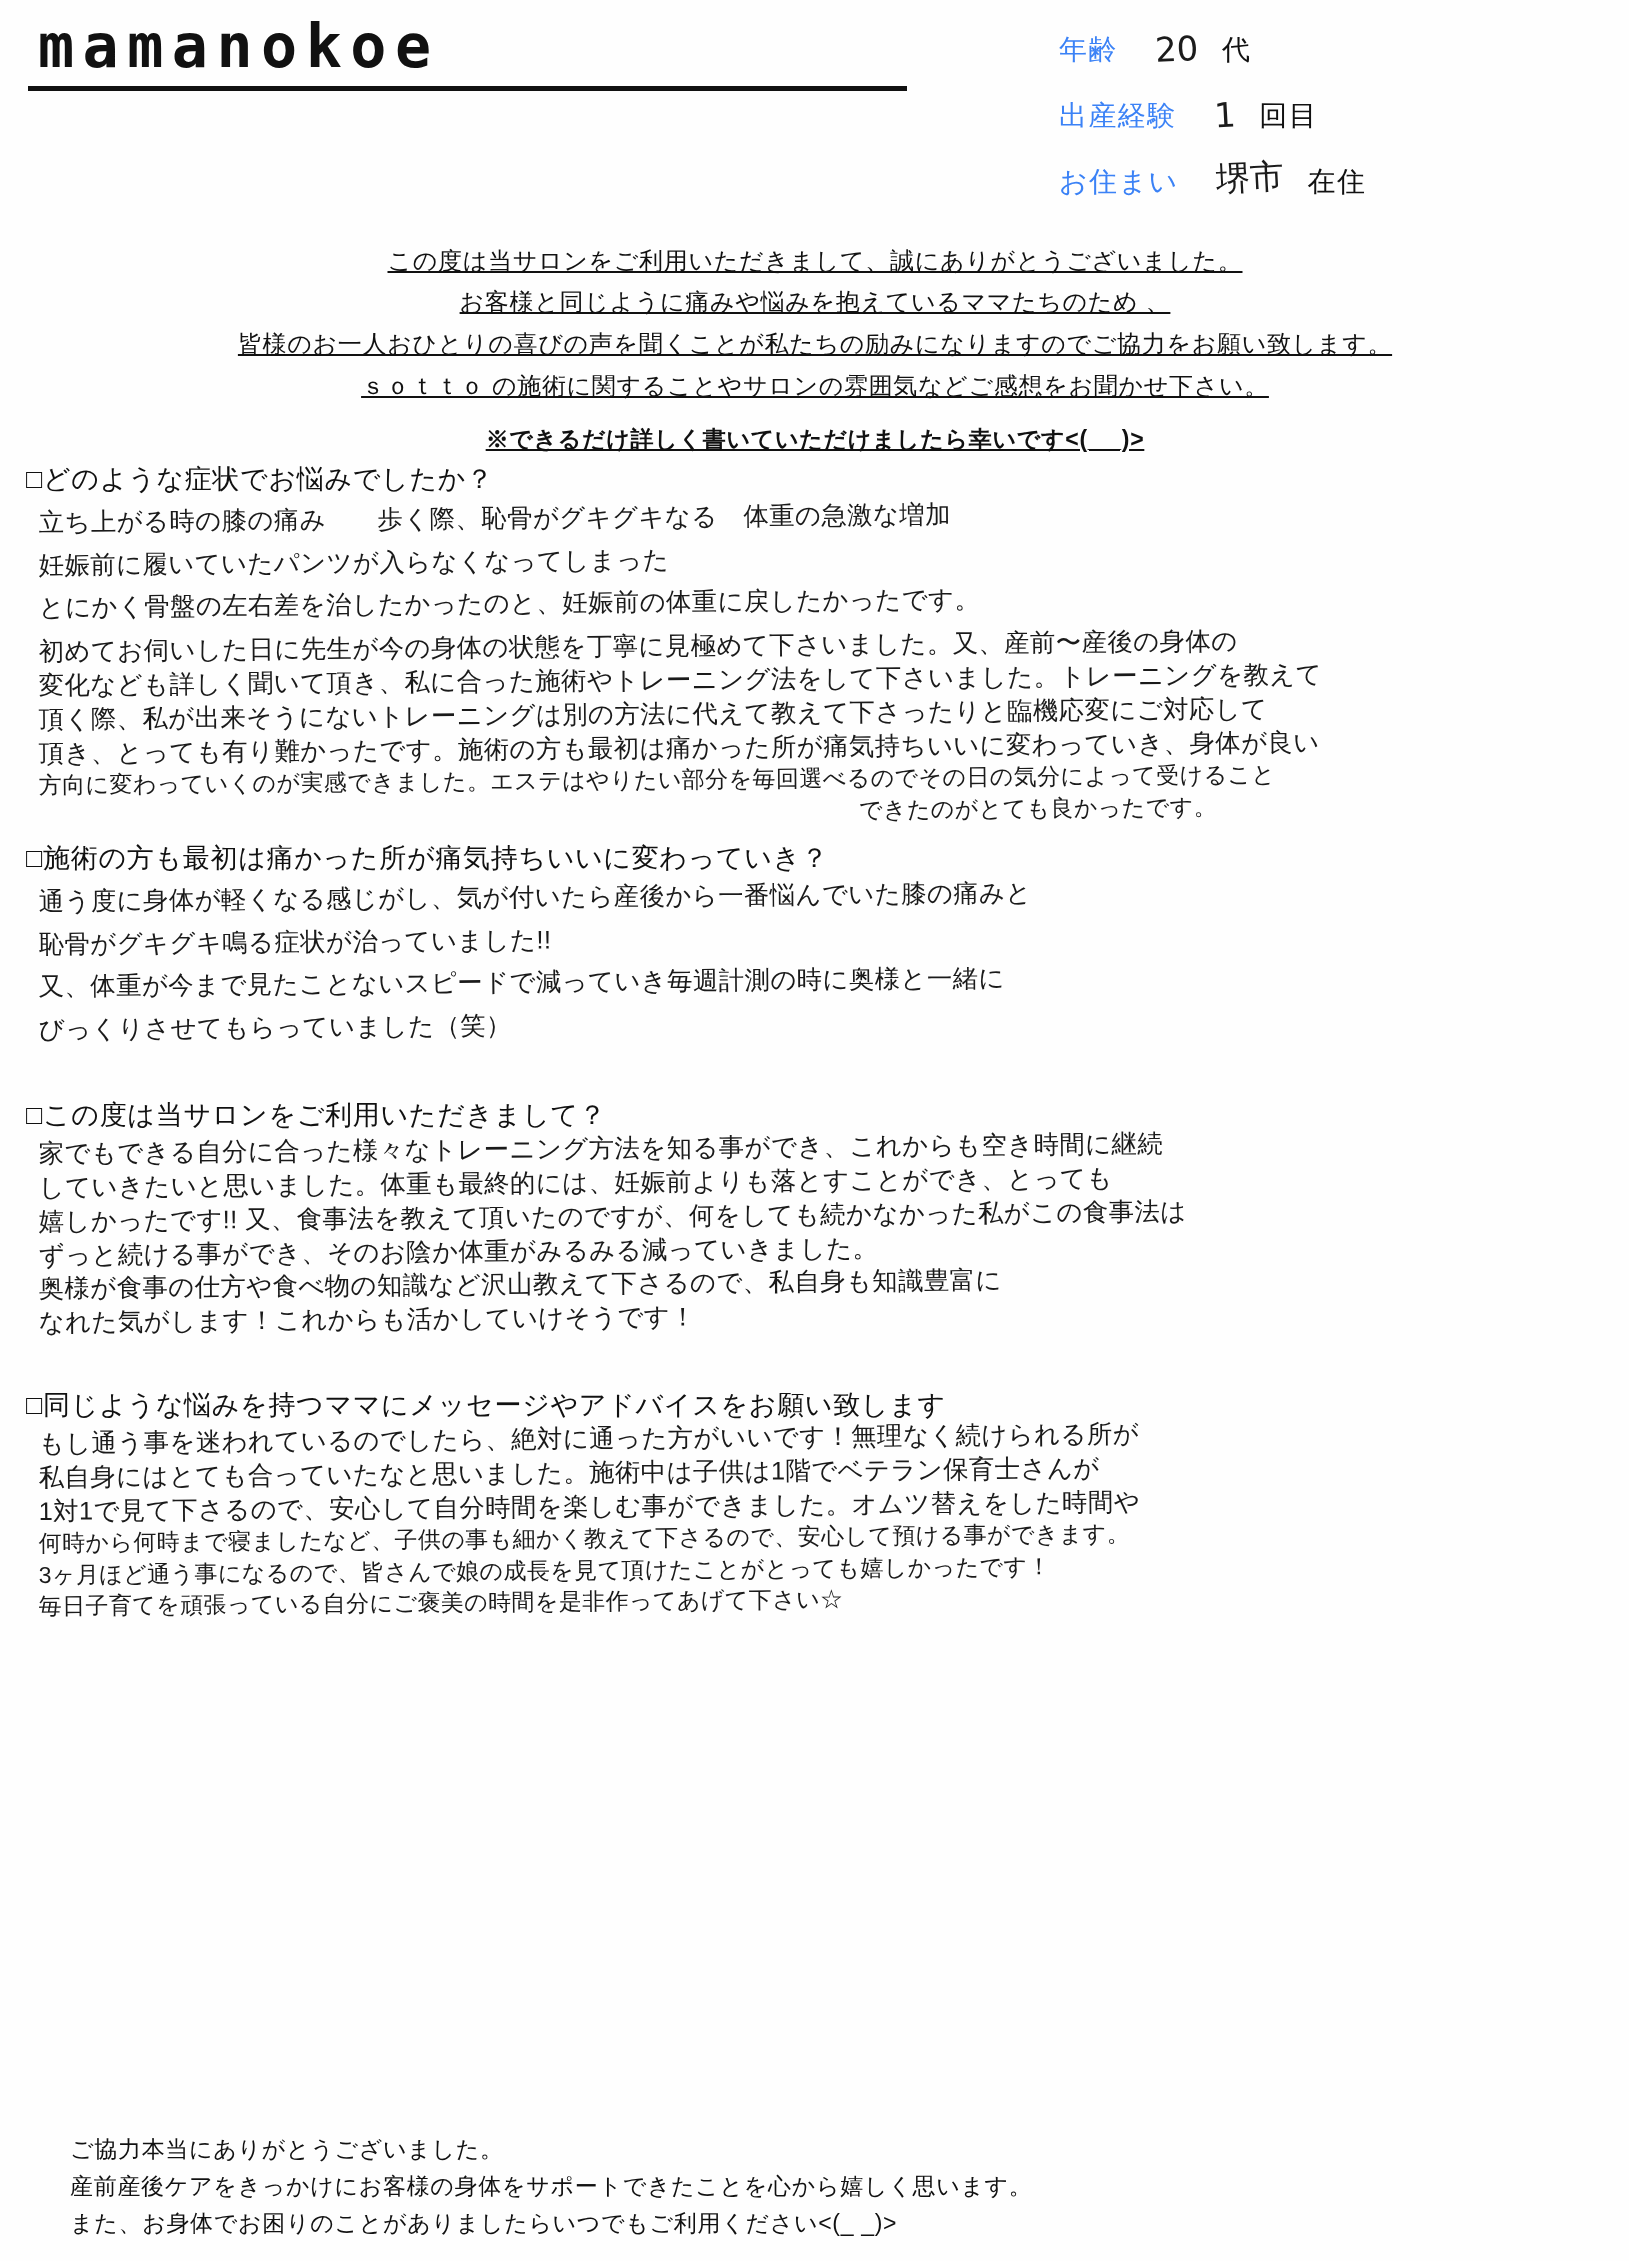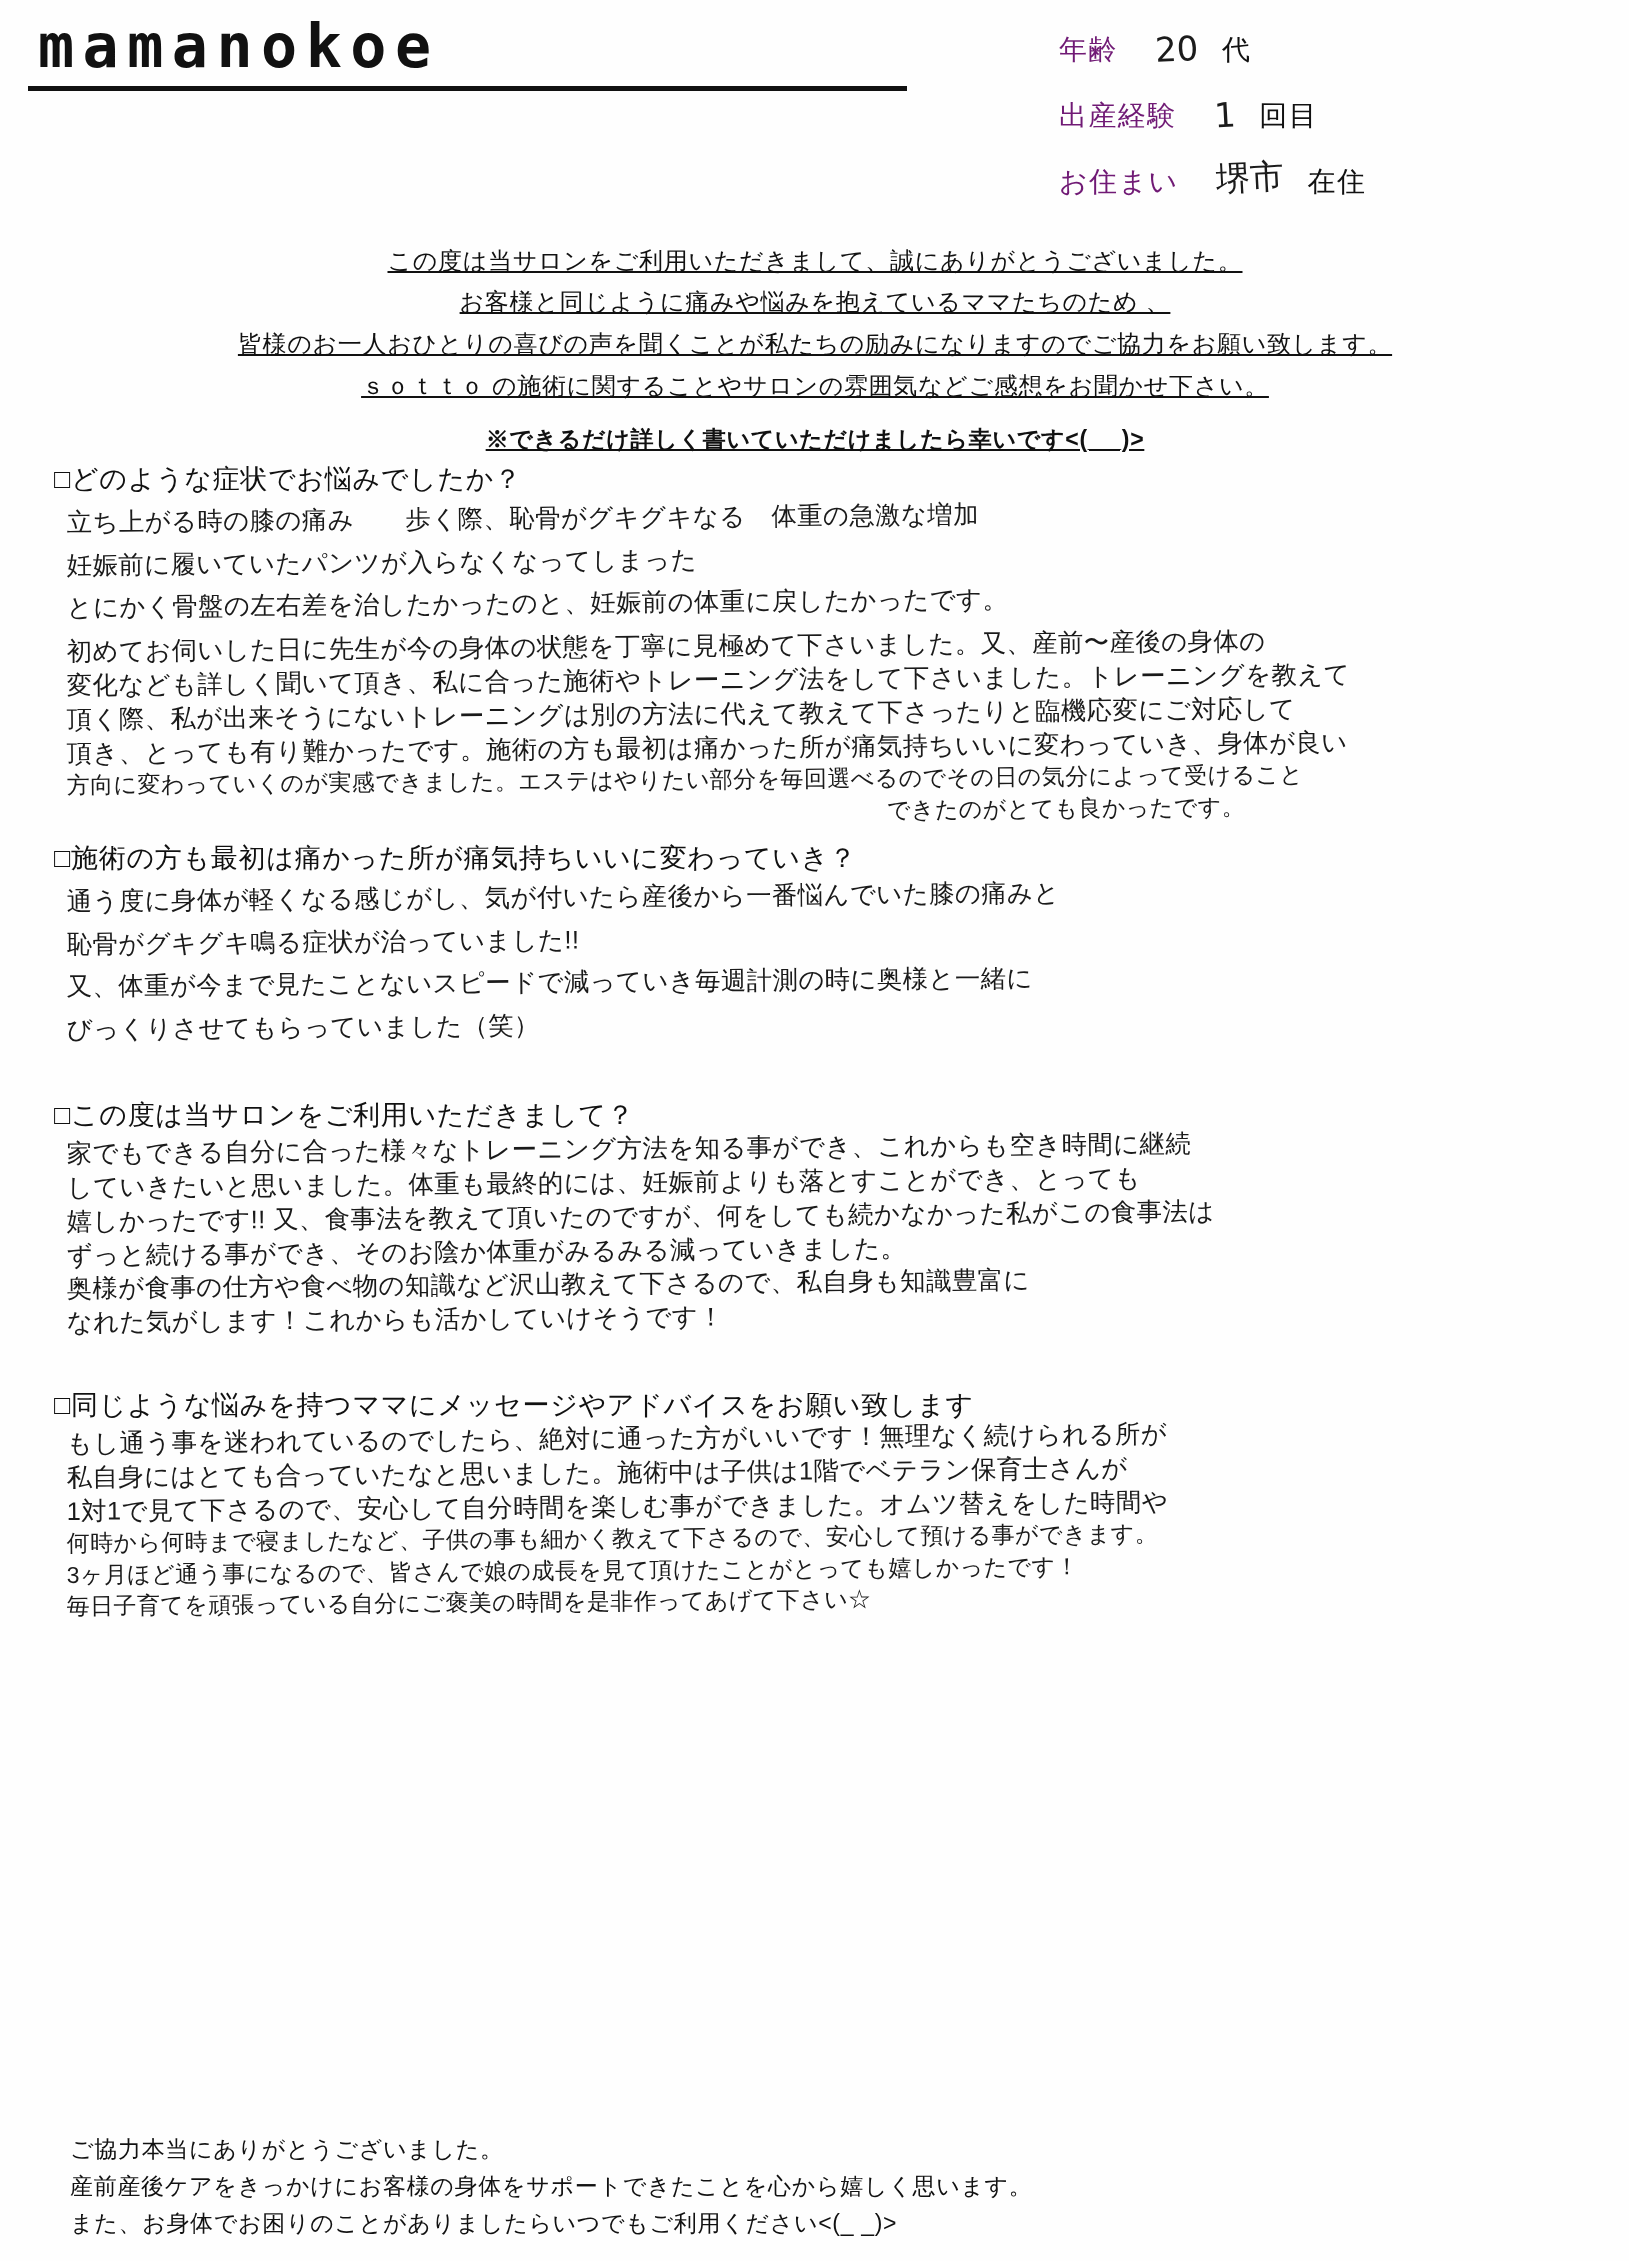--- a/index.html
+++ b/index.html
@@ -55,21 +55,21 @@
   .meta-row {
     display: flex;
     align-items: flex-end;
     margin-bottom: 21px;
     height: 45px;
   }
   .meta-label {
     font-size: 28px;
     letter-spacing: 1.4px;
     white-space: nowrap;
-    color: #701a75;
+    color: #3b82f6;
   }
   .meta-value {
     flex: 0 0 auto;
     font-family: "DejaVu Sans", sans-serif;
     font-size: 34px;
     color: #1b1b1b;
     margin: 0 24px 0 37px;
     transform: rotate(-3deg);
     white-space: nowrap;
   }
@@ -95,21 +95,21 @@
   }
   .intro .note {
     margin-top: 15.5px;
     font-size: 23px;
     font-weight: bold;
     letter-spacing: 0.7px;
   }
 
   
   .qa-list {
-    padding: 0 49px 0 54px;
+    padding: 0 49px 0 26px;
   }
   .qa {
     margin-bottom: 7px;
   }
   .q {
     font-size: 27px;
     letter-spacing: 0.7px;
     color: #111;
     margin-bottom: 4.2px;
     white-space: nowrap;

